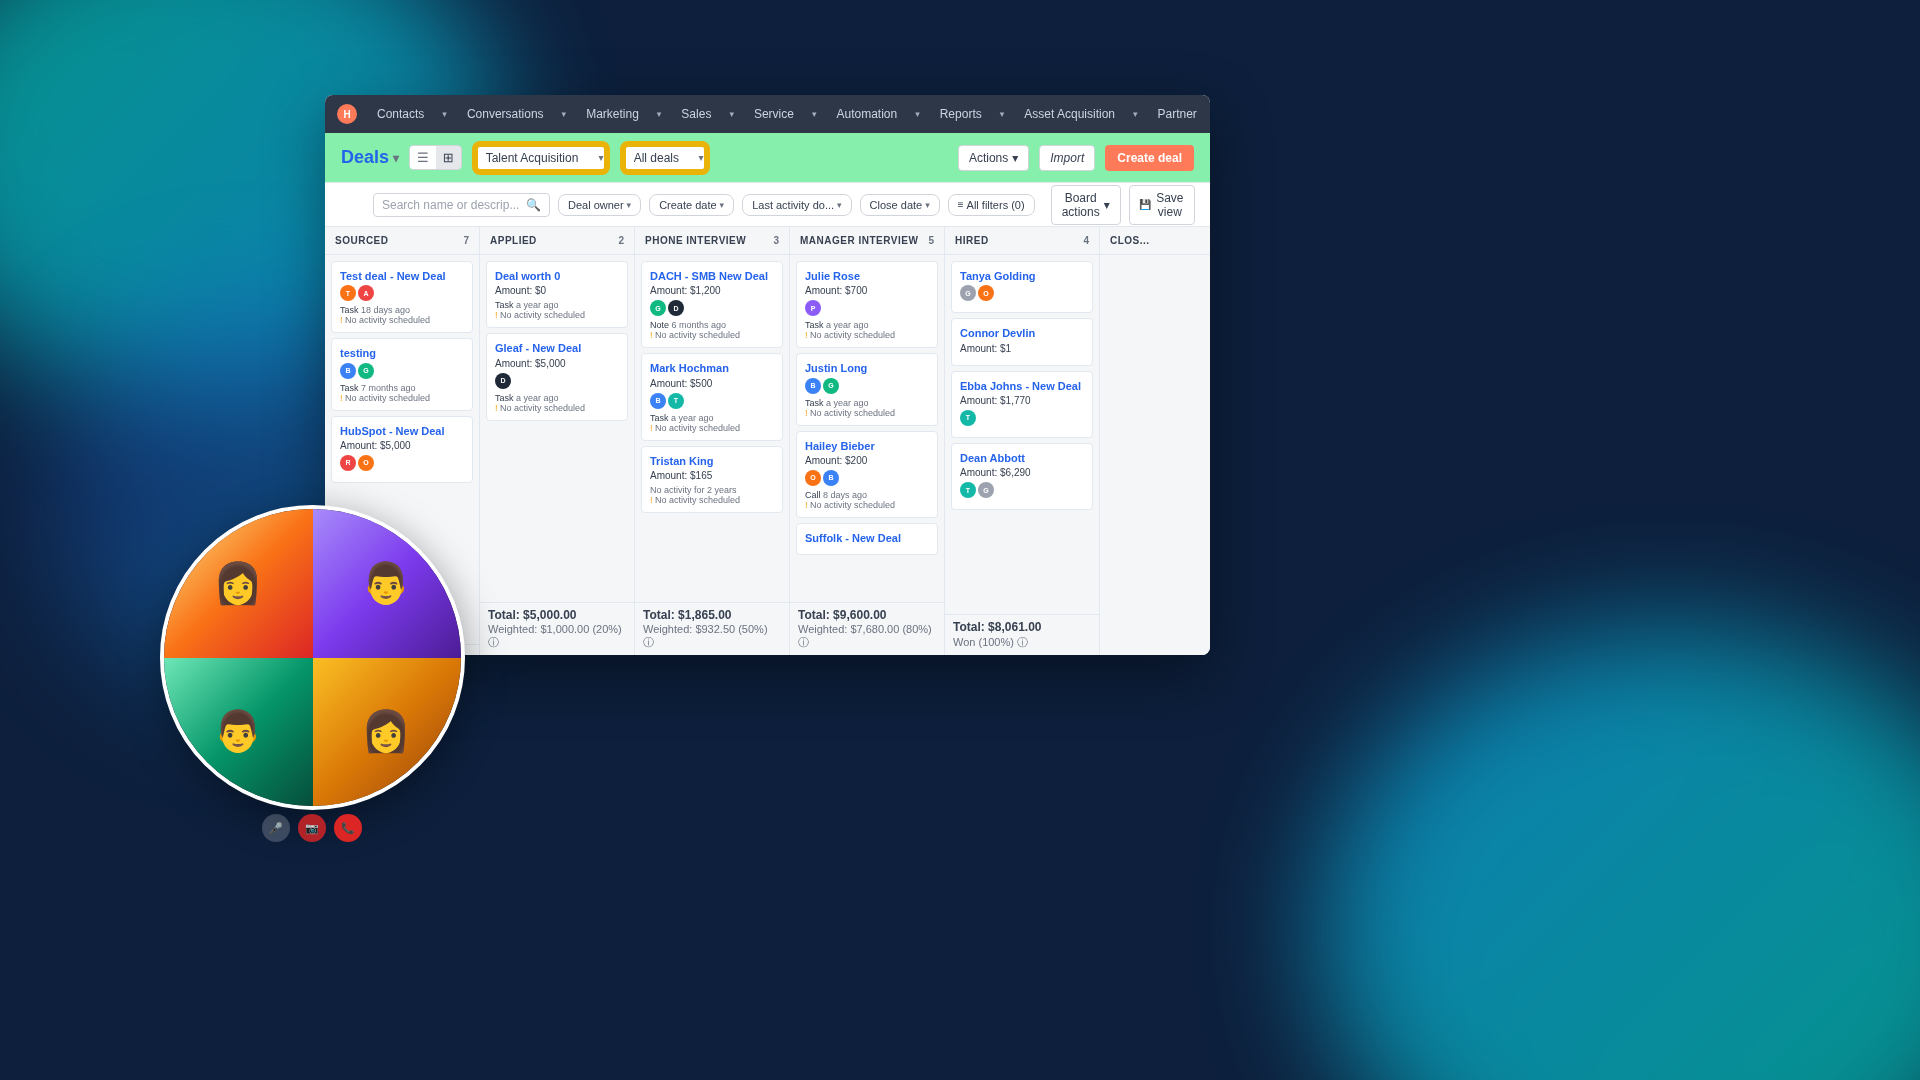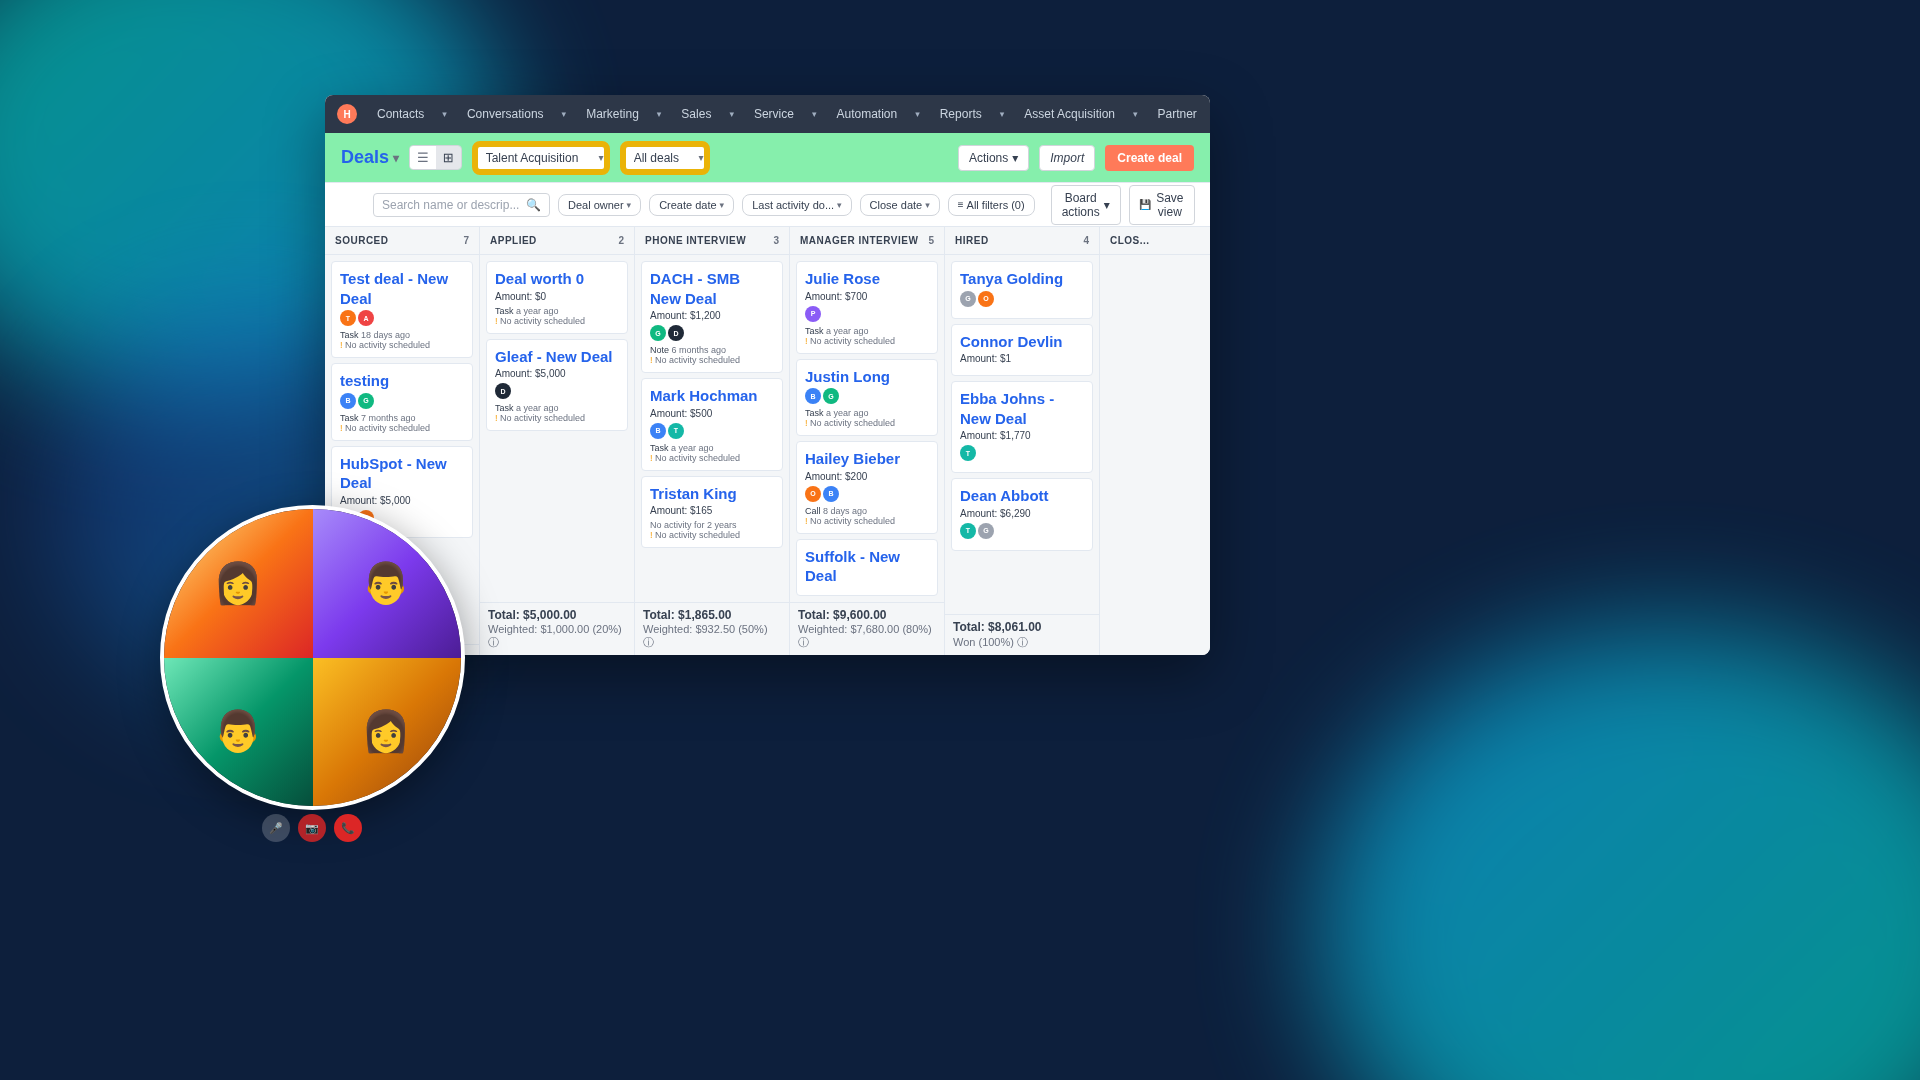--- a/index.html
+++ b/index.html
@@ -329,21 +329,21 @@
     
     .deal-card {
       background: white;
       border: 1px solid #e2e8f0;
       border-radius: 4px;
       padding: 7px 8px;
       cursor: pointer;
       transition: box-shadow 0.15s;
     }
     .deal-card-title {
-      font-size: 15px;
+      font-size: 11px;
       font-weight: 600;
       color: #2563eb;
       margin-bottom: 2px;
       line-height: 1.3;
     }
     .deal-card-amount {
       font-size: 10px;
       color: #374151;
       margin-bottom: 4px;
     }

